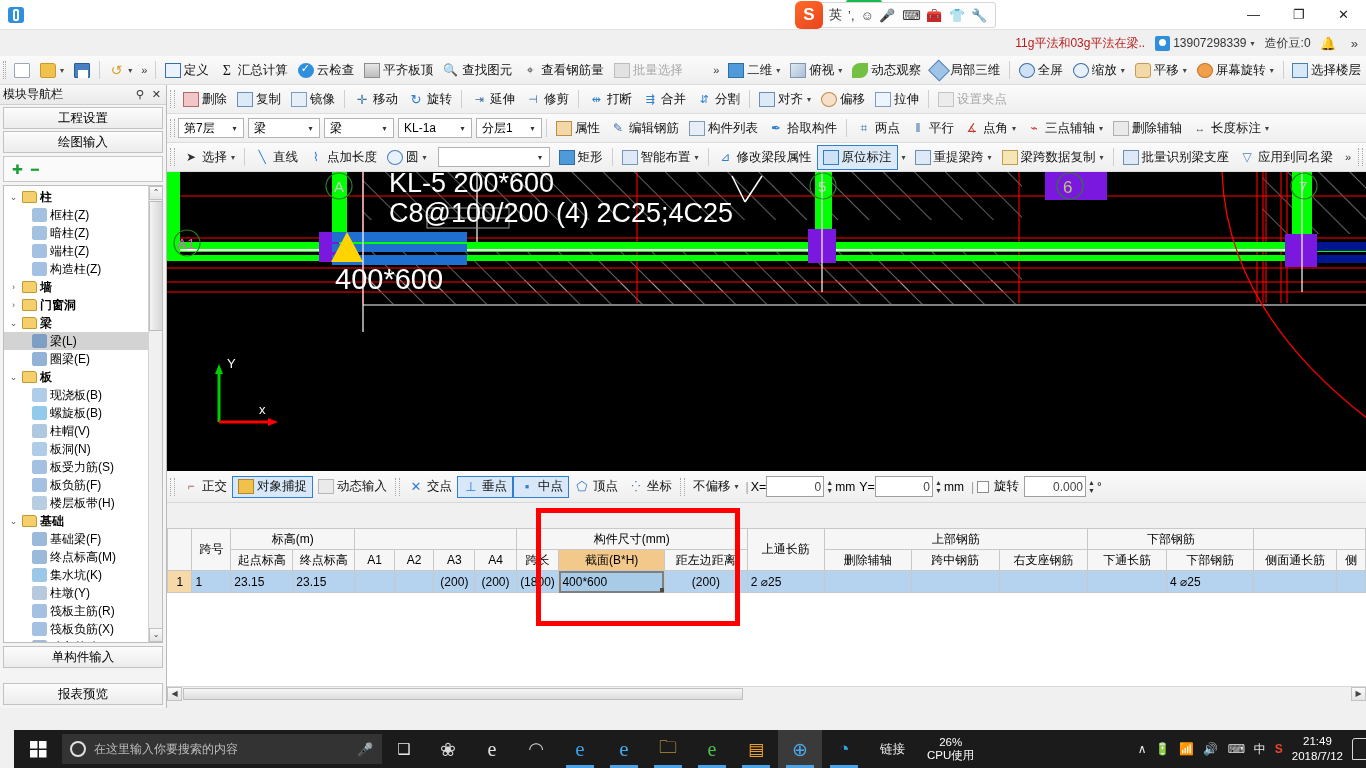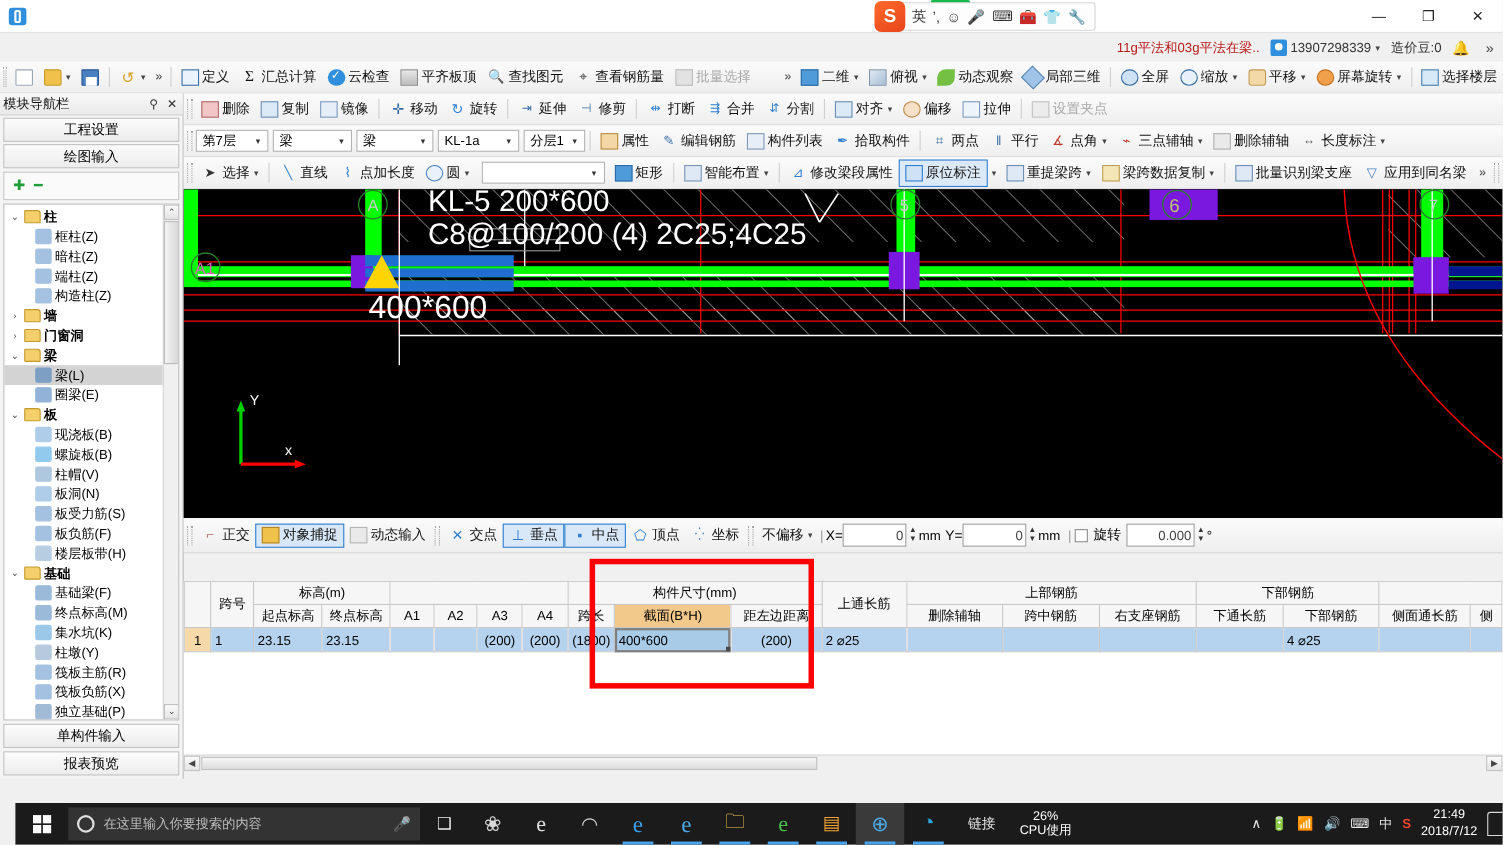--- a/index.html
+++ b/index.html
@@ -170,21 +170,21 @@
   .tvs-btn {
     width: 14px; height: 14px; background: linear-gradient(#fafafa,#e4e4e4);
     border: 1px solid #c0c0c0; font-size: 8px; text-align: center; line-height: 12px; color: #444;
   }
   .tvs-thumb {
     position: absolute; left: 0; top: 15px; width: 14px; height: 130px;
     background: linear-gradient(90deg,#f4f4f4,#d6d6d6); border: 1px solid #bcbcbc;
   }
   .tvs-bot { position: absolute; left:0; bottom:0; }
   .nav-foot-btn {
-    height: 22px; margin: 3px 3px 0 3px;
+    height: 22px; margin: 3px 3px 12px 3px;
     background: linear-gradient(#fcfcfc,#ececec); border: 1px solid #c2c2c2;
     display: flex; align-items: center; justify-content: center; font-size: 12.5px;
   }
 
   
   .tbrow {
     position: absolute; left: 167px; height: 29px; width: 1199px;
     background: linear-gradient(#fbfbfb,#efefef);
     border-bottom: 1px solid #dcdcdc;
     display: flex; align-items: center;
@@ -683,21 +683,21 @@
         <span class="cb-arr">▾</span>
       </div>
     <div class="combo" style="width:70px;margin-left:4px">
         <span class="cb-txt">梁</span>
         <span class="cb-arr">▾</span>
       </div>
     <div class="combo" style="width:74px;margin-left:4px">
         <span class="cb-txt">KL-1a</span>
         <span class="cb-arr">▾</span>
       </div>
-    <div class="combo" style="width:56px;margin-left:4px">
+    <div class="combo" style="width:66px;margin-left:4px">
         <span class="cb-txt">分层1</span>
         <span class="cb-arr">▾</span>
       </div>
     <div class="tb-sep"></div>
     <div class="tb-btn">
         <span class="ico" style="background:#f3d7a6;border:1px solid #bb8f49"></span>
         <span>属性</span>
       </div>
     <div class="tb-btn">
         <span class="ico" style="color:#3a6ea5;font-size:12px;text-align:center;line-height:15px">✎</span>

